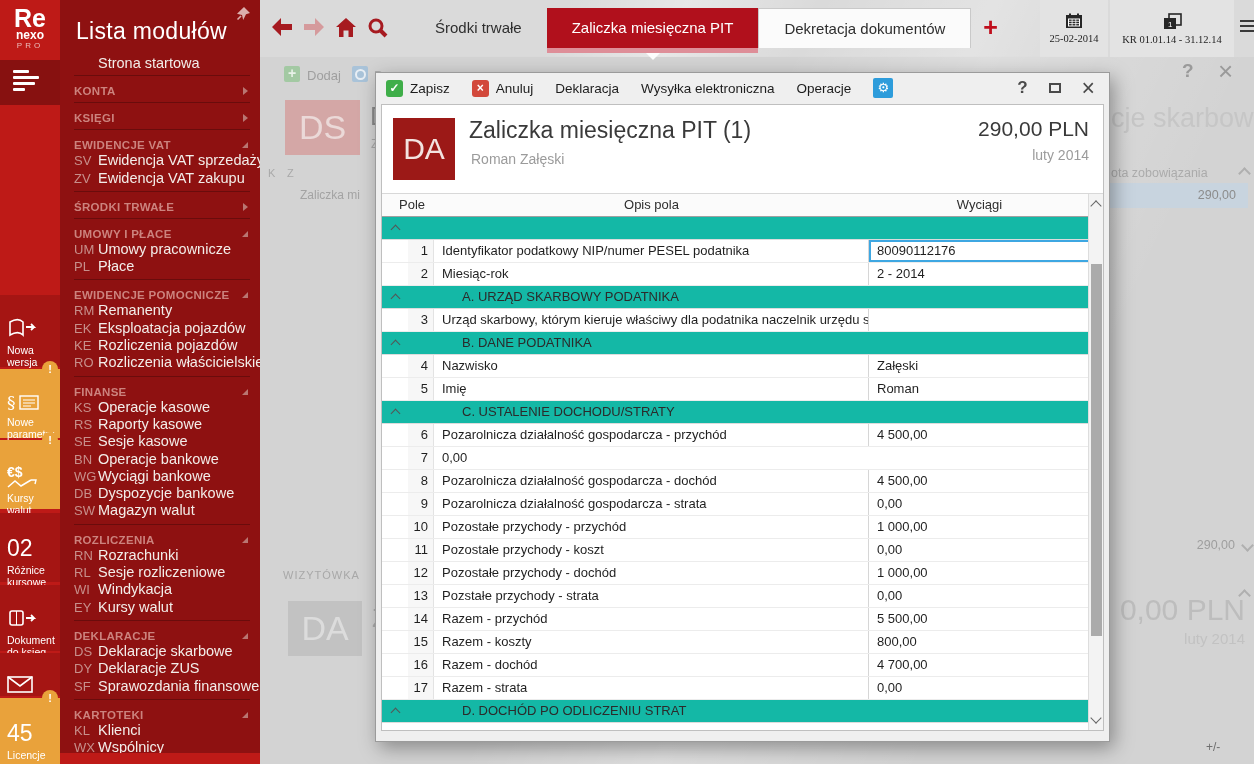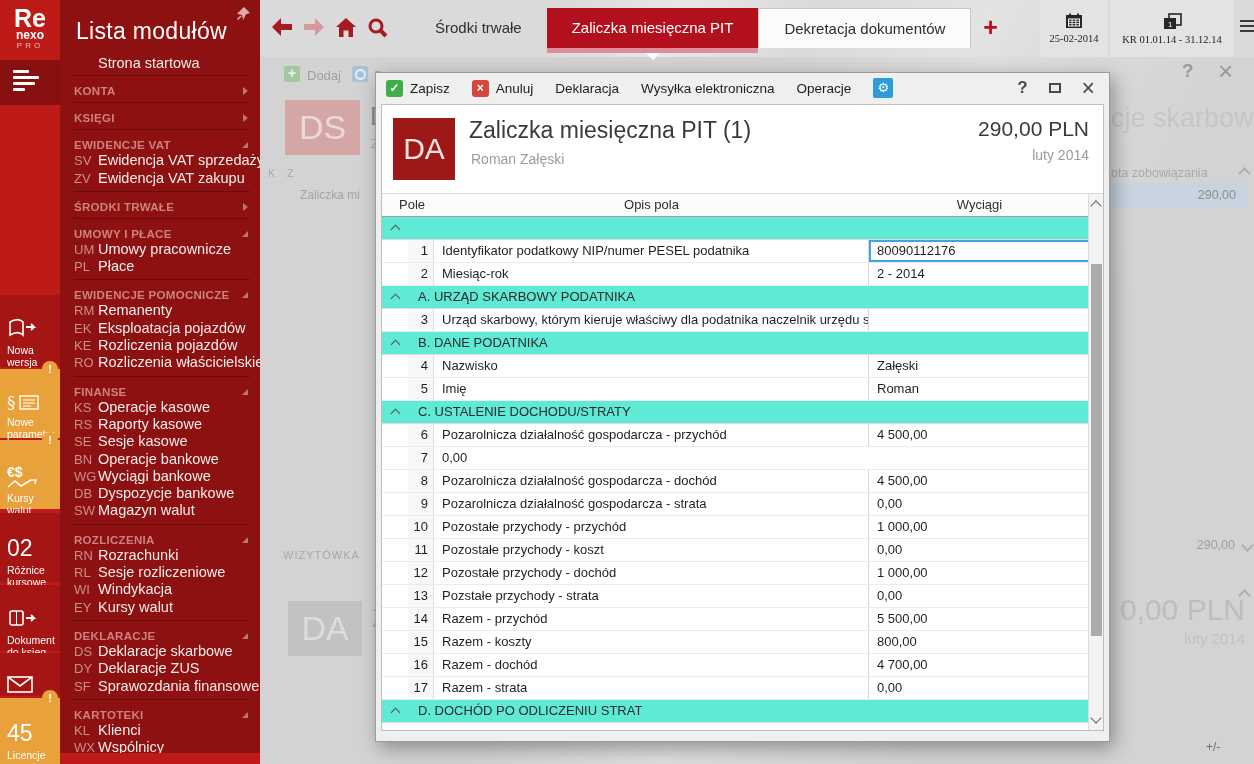--- a/index.html
+++ b/index.html
@@ -77,21 +77,21 @@
   .bg-col-amount { left:851px; top:109px; font-size:12.5px; color:#ABABAB; }
   .bg-chev { width:9px; height:9px; border-left:2px solid #AFAFAF; border-top:2px solid #AFAFAF; transform:rotate(45deg); }
   .bg-chev-1 { left:980px; top:112px; }
   .bg-sel-row { left:848px; top:126px; width:140px; height:25px; background:#C8D4DF; }
   .bg-sel-val { right:12px; font-size:12.5px; color:#8C8C8C; line-height:25px; position:absolute; }
   .bg-mid-val { left:850px; top:481px; width:125px; text-align:right; font-size:12.5px; color:#9E9E9E; }
   .bg-chev-2 { left:983px; top:484px; transform:rotate(225deg); }
   .bg-chev-3 { left:980px; top:534px; }
   .bg-big-val { left:700px; top:536px; width:285px; text-align:right; font-size:30px; font-weight:300; color:#BDBDBD; }
   .bg-big-period { left:700px; top:573px; width:285px; text-align:right; font-size:15px; color:#C2C2C2; }
-  .bg-wizytowka { left:23px; top:492px; font-size:11px; letter-spacing:1px; color:#A8A8A8; }
+  .bg-wizytowka { left:23px; top:512px; font-size:11px; letter-spacing:1px; color:#A8A8A8; }
   .bg-badge2 { left:28px; top:544px; width:74px; height:55px; background:#C2C2C2; color:#DCDCDC; font-size:34px; font-weight:500; text-align:center; line-height:55px; }
   .bg-frag-z { left:112px; top:546px; font-size:26px; color:#ABABAB; }
   .bg-plusminus { left:946px; top:683px; font-size:12px; color:#6F6F6F; }
   .bg-help { left:922px; top:3px; font-size:19px; font-weight:bold; color:#9A9A9A; }
   .bg-close { left:958px; top:-1px; font-size:26px; color:#9A9A9A; }
 
   
   .modal { position:absolute; left:375px; top:72px; width:735px; height:670px; background:#EFEFEF;
            border:1px solid #9B9B9B; box-shadow:4px 6px 18px rgba(0,0,0,0.35); z-index:5; }
   .m-toolbar { display:flex; align-items:center; height:30px; padding:0 14px 0 10px; gap:22px; font-size:13.5px; color:#1D1D1D; }
@@ -112,21 +112,21 @@
   .m-amount { position:absolute; right:14px; top:12px; font-size:21px; color:#3A3A3A; }
   .m-period { position:absolute; right:14px; top:42px; font-size:14px; color:#9B9B9B; }
 
   .m-table { position:absolute; left:0; top:88px; right:0; bottom:0; border-top:1px solid #D8D8D8; overflow:hidden; }
   .thead { display:flex; height:23px; background:#FBFBFB; border-bottom:1px solid #A0A0A0; font-size:13px; color:#2E2E2E; }
   .th-pole { width:52px; padding-left:17px; line-height:22px; }
   .th-opis { width:435px; text-align:center; line-height:22px; }
   .th-wart { width:221px; text-align:center; line-height:22px; }
   .trow { display:flex; height:23px; font-size:13px; align-items:stretch; }
   .trow.field { border-bottom:1px solid #ECECEC; background:#fff; }
-  .trow.section { background:#5eead4; border-bottom:1px solid #DCDCDC; }
+  .trow.section { background:#14b8a6; border-bottom:1px solid #DCDCDC;gap:44px; }
   .cell-ch { width:26px; display:flex; align-items:center; justify-content:center; }
   .chev-up { width:7px; height:7px; border-left:1.6px solid #555; border-top:1.6px solid #555; transform:rotate(45deg); margin-top:3px; }
   .sec-label { line-height:22px; color:#2B2B2B; padding-left:10px; }
   .cell-no { width:26px; text-align:right; padding-right:5px; line-height:22px; color:#1F1F1F; background:#F7F7F7; border-right:1px solid #E3E3E3; }
   .cell-desc { width:435px; padding-left:8px; line-height:22px; color:#1F1F1F; border-right:1px solid #D6D6D6; white-space:nowrap; overflow:hidden; }
   .cell-val { width:221px; padding-left:8px; line-height:22px; color:#1F1F1F; white-space:nowrap; overflow:hidden; }
   .cell-val.focused { box-shadow:inset 0 0 0 2px #3EA7E2; background:#fff; }
 
   .m-scroll { position:absolute; right:0; top:0; bottom:0; width:15px; background:#F3F3F3; border-left:1px solid #DDD; }
   .sc-arrow { position:absolute; left:3px; width:8px; height:8px; border-left:1.6px solid #666; border-top:1.6px solid #666; }

